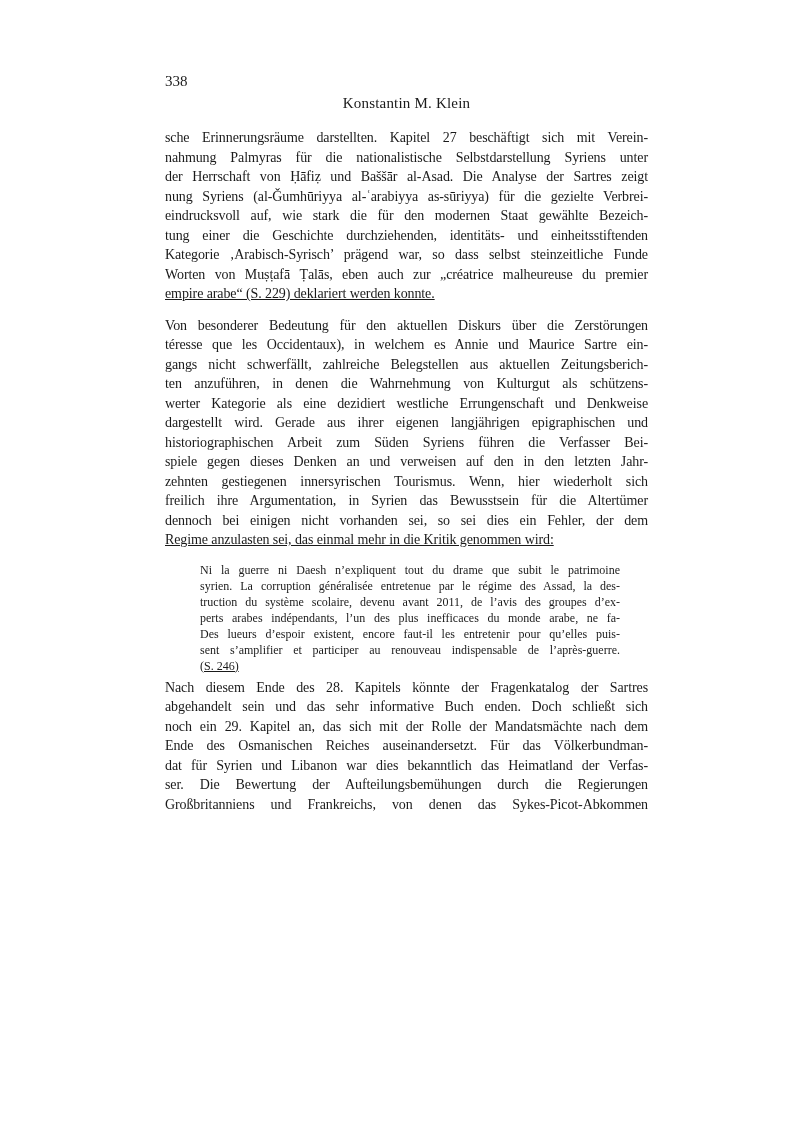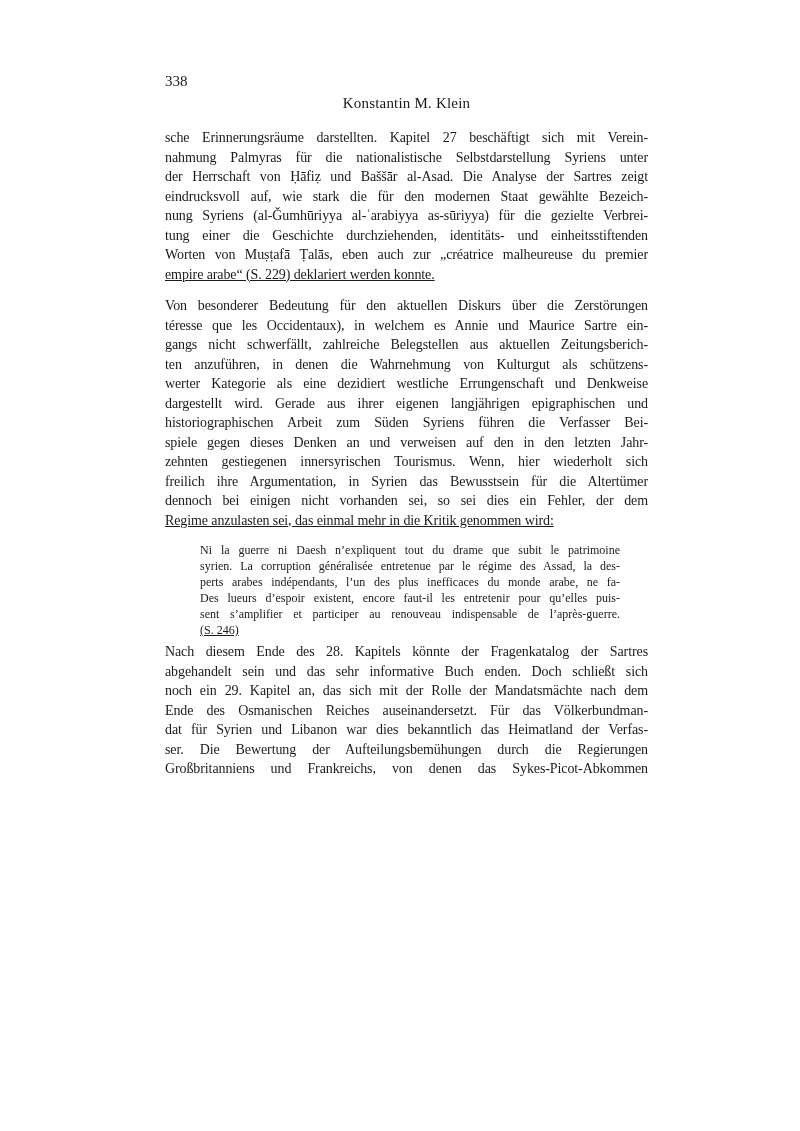--- a/index.html
+++ b/index.html
@@ -73,43 +73,45 @@
   <div class="running-header">
     <span class="page-number">338</span>
     <span class="running-head-title">Konstantin M. Klein</span>
   </div>
 
   <div class="page-body">
       <div class="para">
         <div class="line">sche Erinnerungsräume darstellten. Kapitel 27 beschäftigt sich mit Verein-</div>
         <div class="line">nahmung Palmyras für die nationalistische Selbstdarstellung Syriens unter</div>
         <div class="line">der Herrschaft von Ḥāfiẓ und Baššār al-Asad. Die Analyse der Sartres zeigt</div>
+        <div class="line">nung Syriens (al-Ǧumhūriyya al-ʿarabiyya as-sūriyya) für die gezielte Verbrei-</div>
         <div class="line">eindrucksvoll auf, wie stark die für den modernen Staat gewählte Bezeich-</div>
-        <div class="line">nung Syriens (al-Ǧumhūriyya al-ʿarabiyya as-sūriyya) für die gezielte Verbrei-</div>
         <div class="line">tung einer die Geschichte durchziehenden, identitäts- und einheitsstiftenden</div>
+        <div class="line">Kategorie ‚Arabisch-Syrisch’ prägend war, so dass selbst steinzeitliche Funde</div>
         <div class="line">Worten von Muṣṭafā Ṭalās, eben auch zur „créatrice malheureuse du premier</div>
         <div class="line no-just">empire arabe“ (S. 229) deklariert werden konnte.</div>
       </div>
       <div class="para">
         <div class="line">Von besonderer Bedeutung für den aktuellen Diskurs über die Zerstörungen</div>
         <div class="line">téresse que les Occidentaux), in welchem es Annie und Maurice Sartre ein-</div>
         <div class="line">gangs nicht schwerfällt, zahlreiche Belegstellen aus aktuellen Zeitungsberich-</div>
         <div class="line">ten anzuführen, in denen die Wahrnehmung von Kulturgut als schützens-</div>
         <div class="line">werter Kategorie als eine dezidiert westliche Errungenschaft und Denkweise</div>
         <div class="line">dargestellt wird. Gerade aus ihrer eigenen langjährigen epigraphischen und</div>
         <div class="line">historiographischen Arbeit zum Süden Syriens führen die Verfasser Bei-</div>
         <div class="line">spiele gegen dieses Denken an und verweisen auf den in den letzten Jahr-</div>
         <div class="line">zehnten gestiegenen innersyrischen Tourismus. Wenn, hier wiederholt sich</div>
         <div class="line">freilich ihre Argumentation, in Syrien das Bewusstsein für die Altertümer</div>
         <div class="line">dennoch bei einigen nicht vorhanden sei, so sei dies ein Fehler, der dem</div>
         <div class="line no-just">Regime anzulasten sei, das einmal mehr in die Kritik genommen wird:</div>
       </div>
       <div class="para quote">
         <div class="line">Ni la guerre ni Daesh n’expliquent tout du drame que subit le patrimoine</div>
         <div class="line">syrien. La corruption généralisée entretenue par le régime des Assad, la des-</div>
+        <div class="line">truction du système scolaire, devenu avant 2011, de l’avis des groupes d’ex-</div>
         <div class="line">perts arabes indépendants, l’un des plus inefficaces du monde arabe, ne fa-</div>
         <div class="line">Des lueurs d’espoir existent, encore faut-il les entretenir pour qu’elles puis-</div>
         <div class="line">sent s’amplifier et participer au renouveau indispensable de l’après-guerre.</div>
         <div class="line no-just">(S. 246)</div>
       </div>
       <div class="para">
         <div class="line">Nach diesem Ende des 28. Kapitels könnte der Fragenkatalog der Sartres</div>
         <div class="line">abgehandelt sein und das sehr informative Buch enden. Doch schließt sich</div>
         <div class="line">noch ein 29. Kapitel an, das sich mit der Rolle der Mandatsmächte nach dem</div>
         <div class="line">Ende des Osmanischen Reiches auseinandersetzt. Für das Völkerbundman-</div>

